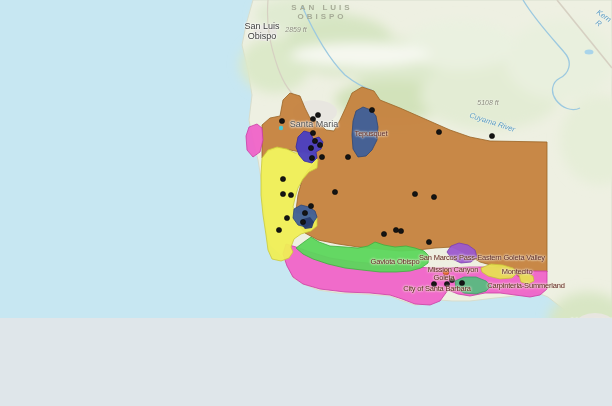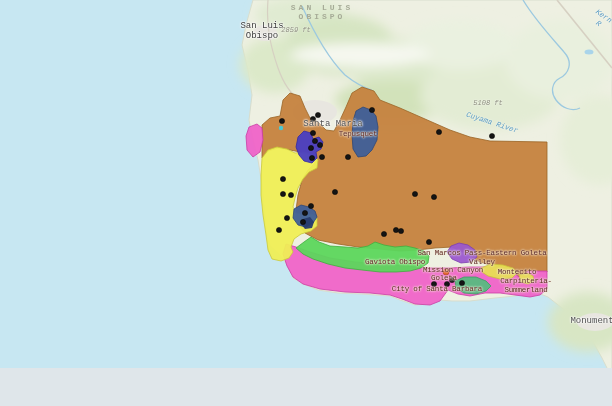--- a/index.html
+++ b/index.html
@@ -1,17 +1,17 @@
 <!DOCTYPE html>
 <html><head>
 <meta charset="utf-8">
 <style>
   html,body{margin:0;padding:0;background:#dfe6ea;}
-  #viewport{position:relative;width:612px;height:368px;overflow:hidden;
-    font-family:Liberation Mono, monospace;background:#c7e7f2;}
+  #viewport{position:relative;width:612px;height:318px;overflow:hidden;
+    font-family:Liberation Sans, sans-serif;background:#c7e7f2;}
   svg{position:absolute;left:0;top:0;display:block;}
   #label-layer{position:absolute;left:0;top:0;width:612px;height:406px;pointer-events:none;}
   .map-label{position:absolute;transform:translate(-50%,-50%);white-space:pre-line;
     text-align:center;line-height:1.15;}
   .lbl-county{font-size:8px;letter-spacing:3px;color:#a6ab97;font-weight:bold;}
   .lbl-city{font-size:9px;color:#3d3d3d;text-shadow:0 0 2px #fff,0 0 2px #fff,0 0 3px #fff;}
   .lbl-place{font-size:9px;color:#4f4f4f;text-shadow:0 0 2px #fff,0 0 2px #fff,0 0 3px #fff;}
   .lbl-elev{font-size:7px;font-style:italic;color:#8e8e80;text-shadow:0 0 2px #fff;}
   .lbl-park{font-size:8px;color:#7d8f6d;text-shadow:0 0 2px #fff;}
   .lbl-river{font-size:7.5px;font-style:italic;color:#5b9cc4;text-shadow:0 0 2px #fff;}
@@ -134,22 +134,22 @@
   <div id="label-layer">
       <div class="map-label lbl-county" style="left: 322px; top: 12px;">SAN LUIS
 OBISPO</div>
       <div class="map-label lbl-city" style="left: 262px; top: 31px;">San Luis
 Obispo</div>
       <div class="map-label lbl-elev" style="left: 296px; top: 30px;">2859 ft</div>
       <div class="map-label lbl-elev" style="left: 488px; top: 103px;">5108 ft</div>
       <div class="map-label lbl-river" style="left: 492px; top: 123px; transform: translate(-50%, -50%) rotate(18deg);">Cuyama River</div>
       <div class="map-label lbl-river" style="left: 601px; top: 20px; transform: translate(-50%, -50%) rotate(35deg);">Kern R</div>
       <div class="map-label lbl-place" style="left: 592px; top: 321px;">Monument</div>
-      <div class="map-label lbl-place" style="left: 333px; top: 124px;">Santa Maria</div>
-      <div class="map-label lbl-overlay" style="left: 358px; top: 134px;">Tepusquet</div>
+      <div class="map-label lbl-place" style="left: 314px; top: 124px;">Santa Maria</div>
+      <div class="map-label lbl-overlay" style="left: 371px; top: 134px;">Tepusquet</div>
       <div class="map-label lbl-overlay" style="left: 395px; top: 262px;">Gaviota Obispo</div>
       <div class="map-label lbl-overlay" style="left: 482px; top: 258px;">San Marcos Pass-Eastern Goleta Valley</div>
       <div class="map-label lbl-overlay" style="left: 453px; top: 270px;">Mission Canyon</div>
       <div class="map-label lbl-overlay" style="left: 444px; top: 278px;">Goleta</div>
       <div class="map-label lbl-overlay" style="left: 500px; top: 272px; margin-left: 17px;">Montecito</div>
       <div class="map-label lbl-overlay" style="left: 526px; top: 286px;">Carpinteria-Summerland</div>
       <div class="map-label lbl-overlay" style="left: 437px; top: 289px; text-align: center;">City of Santa Barbara</div>
     </div>
 </div>
 

